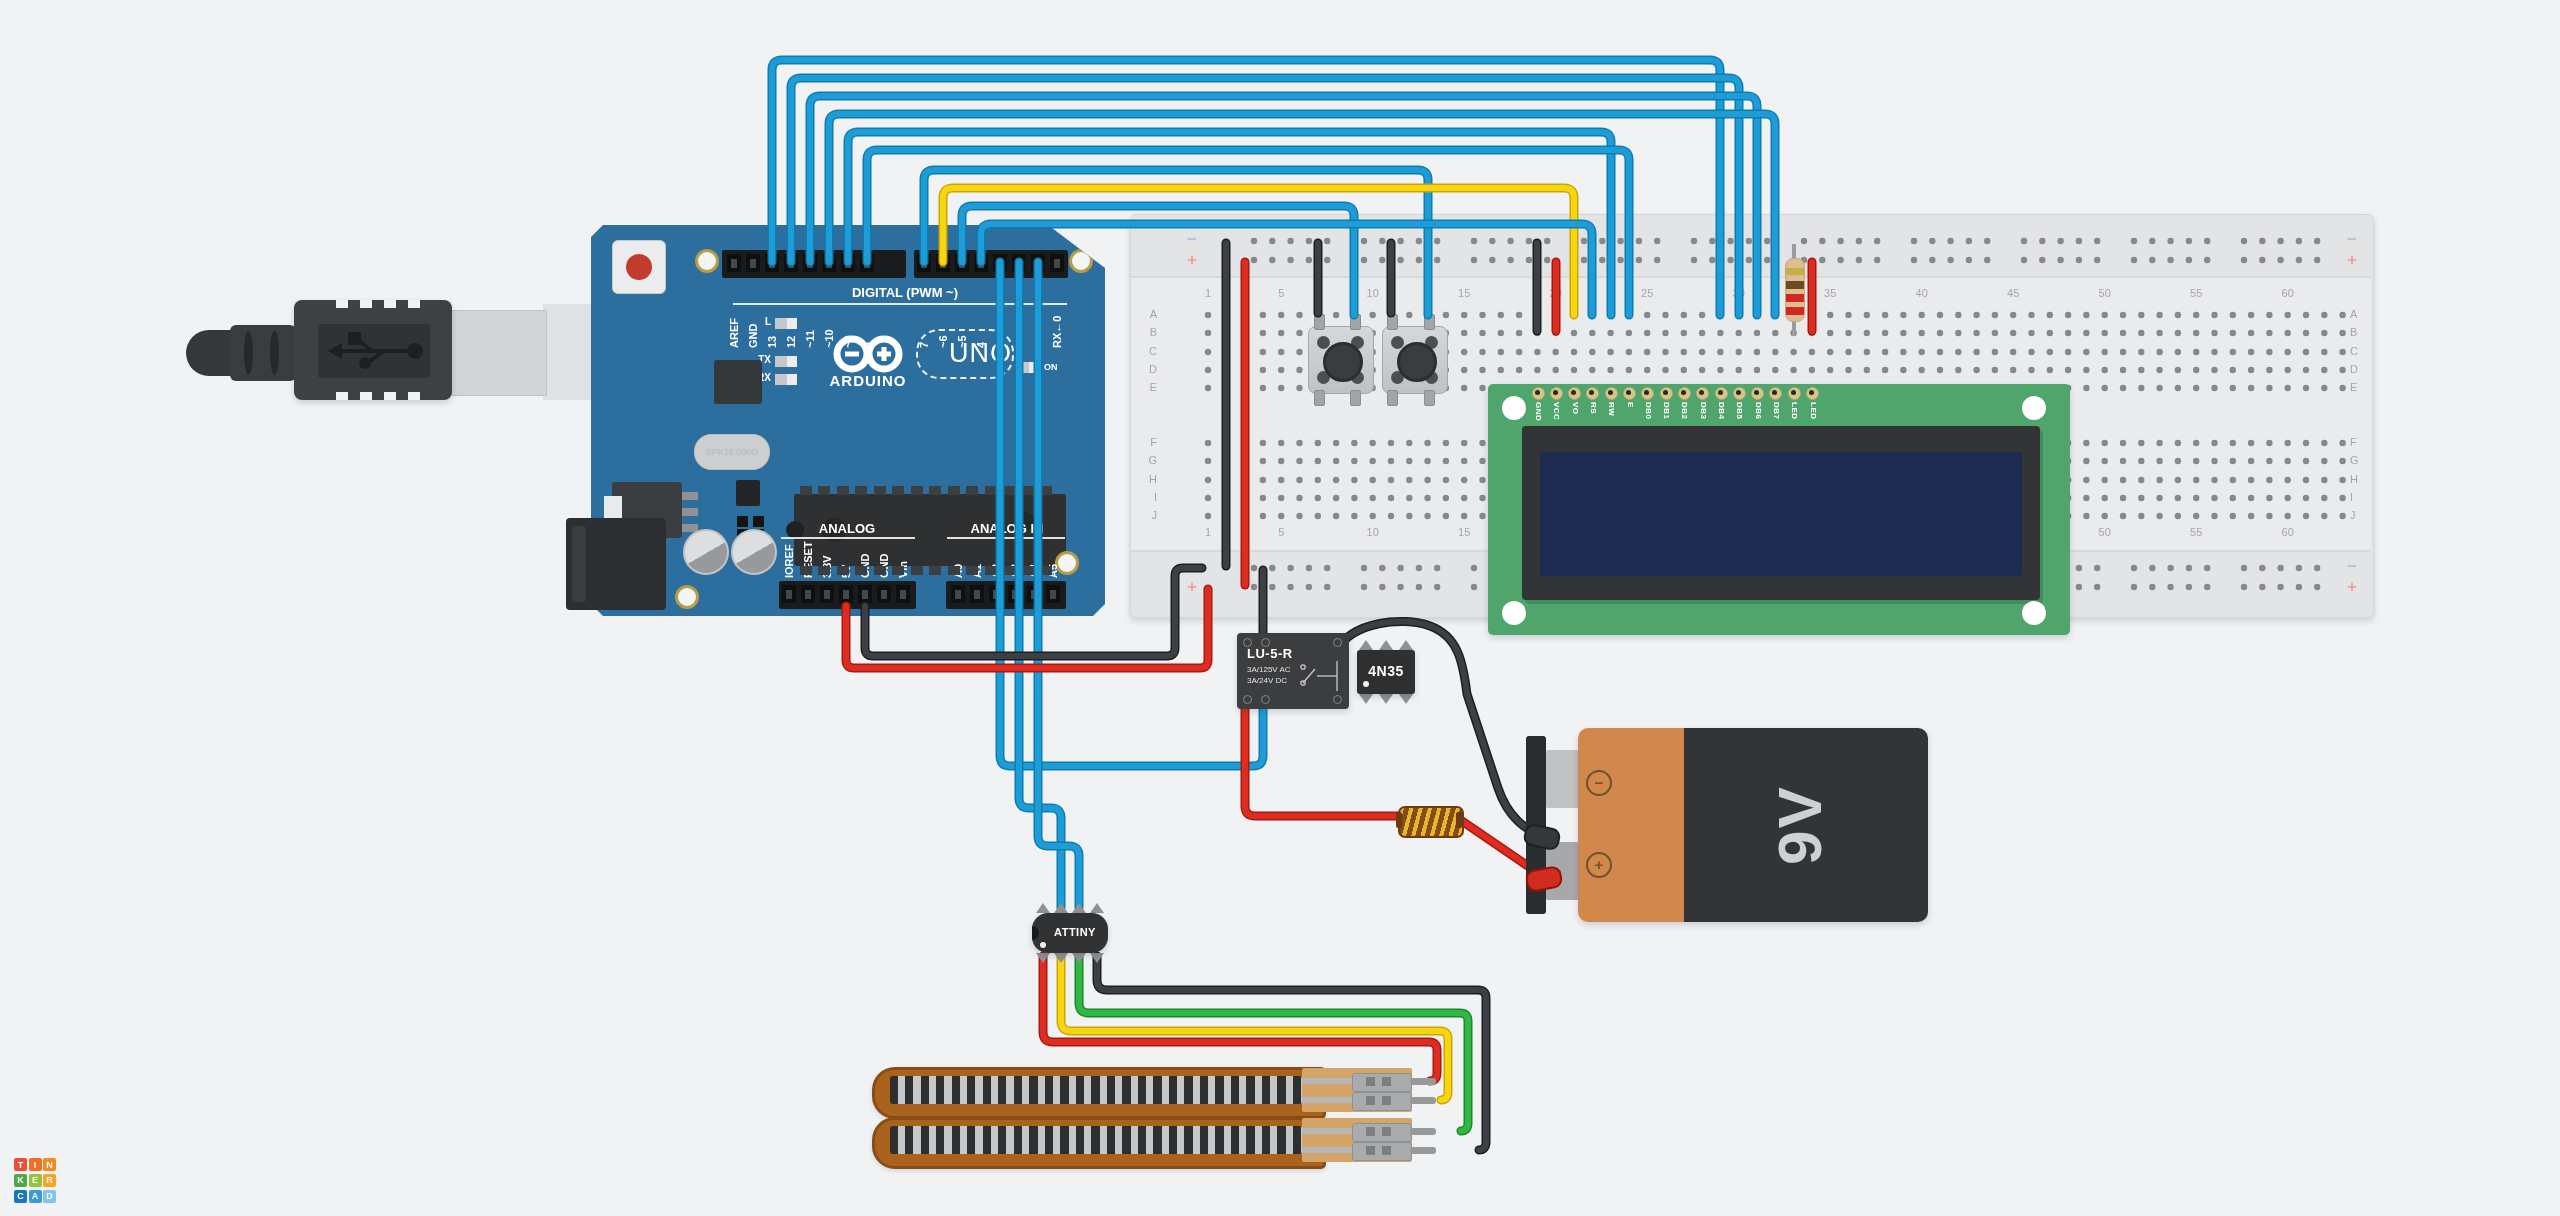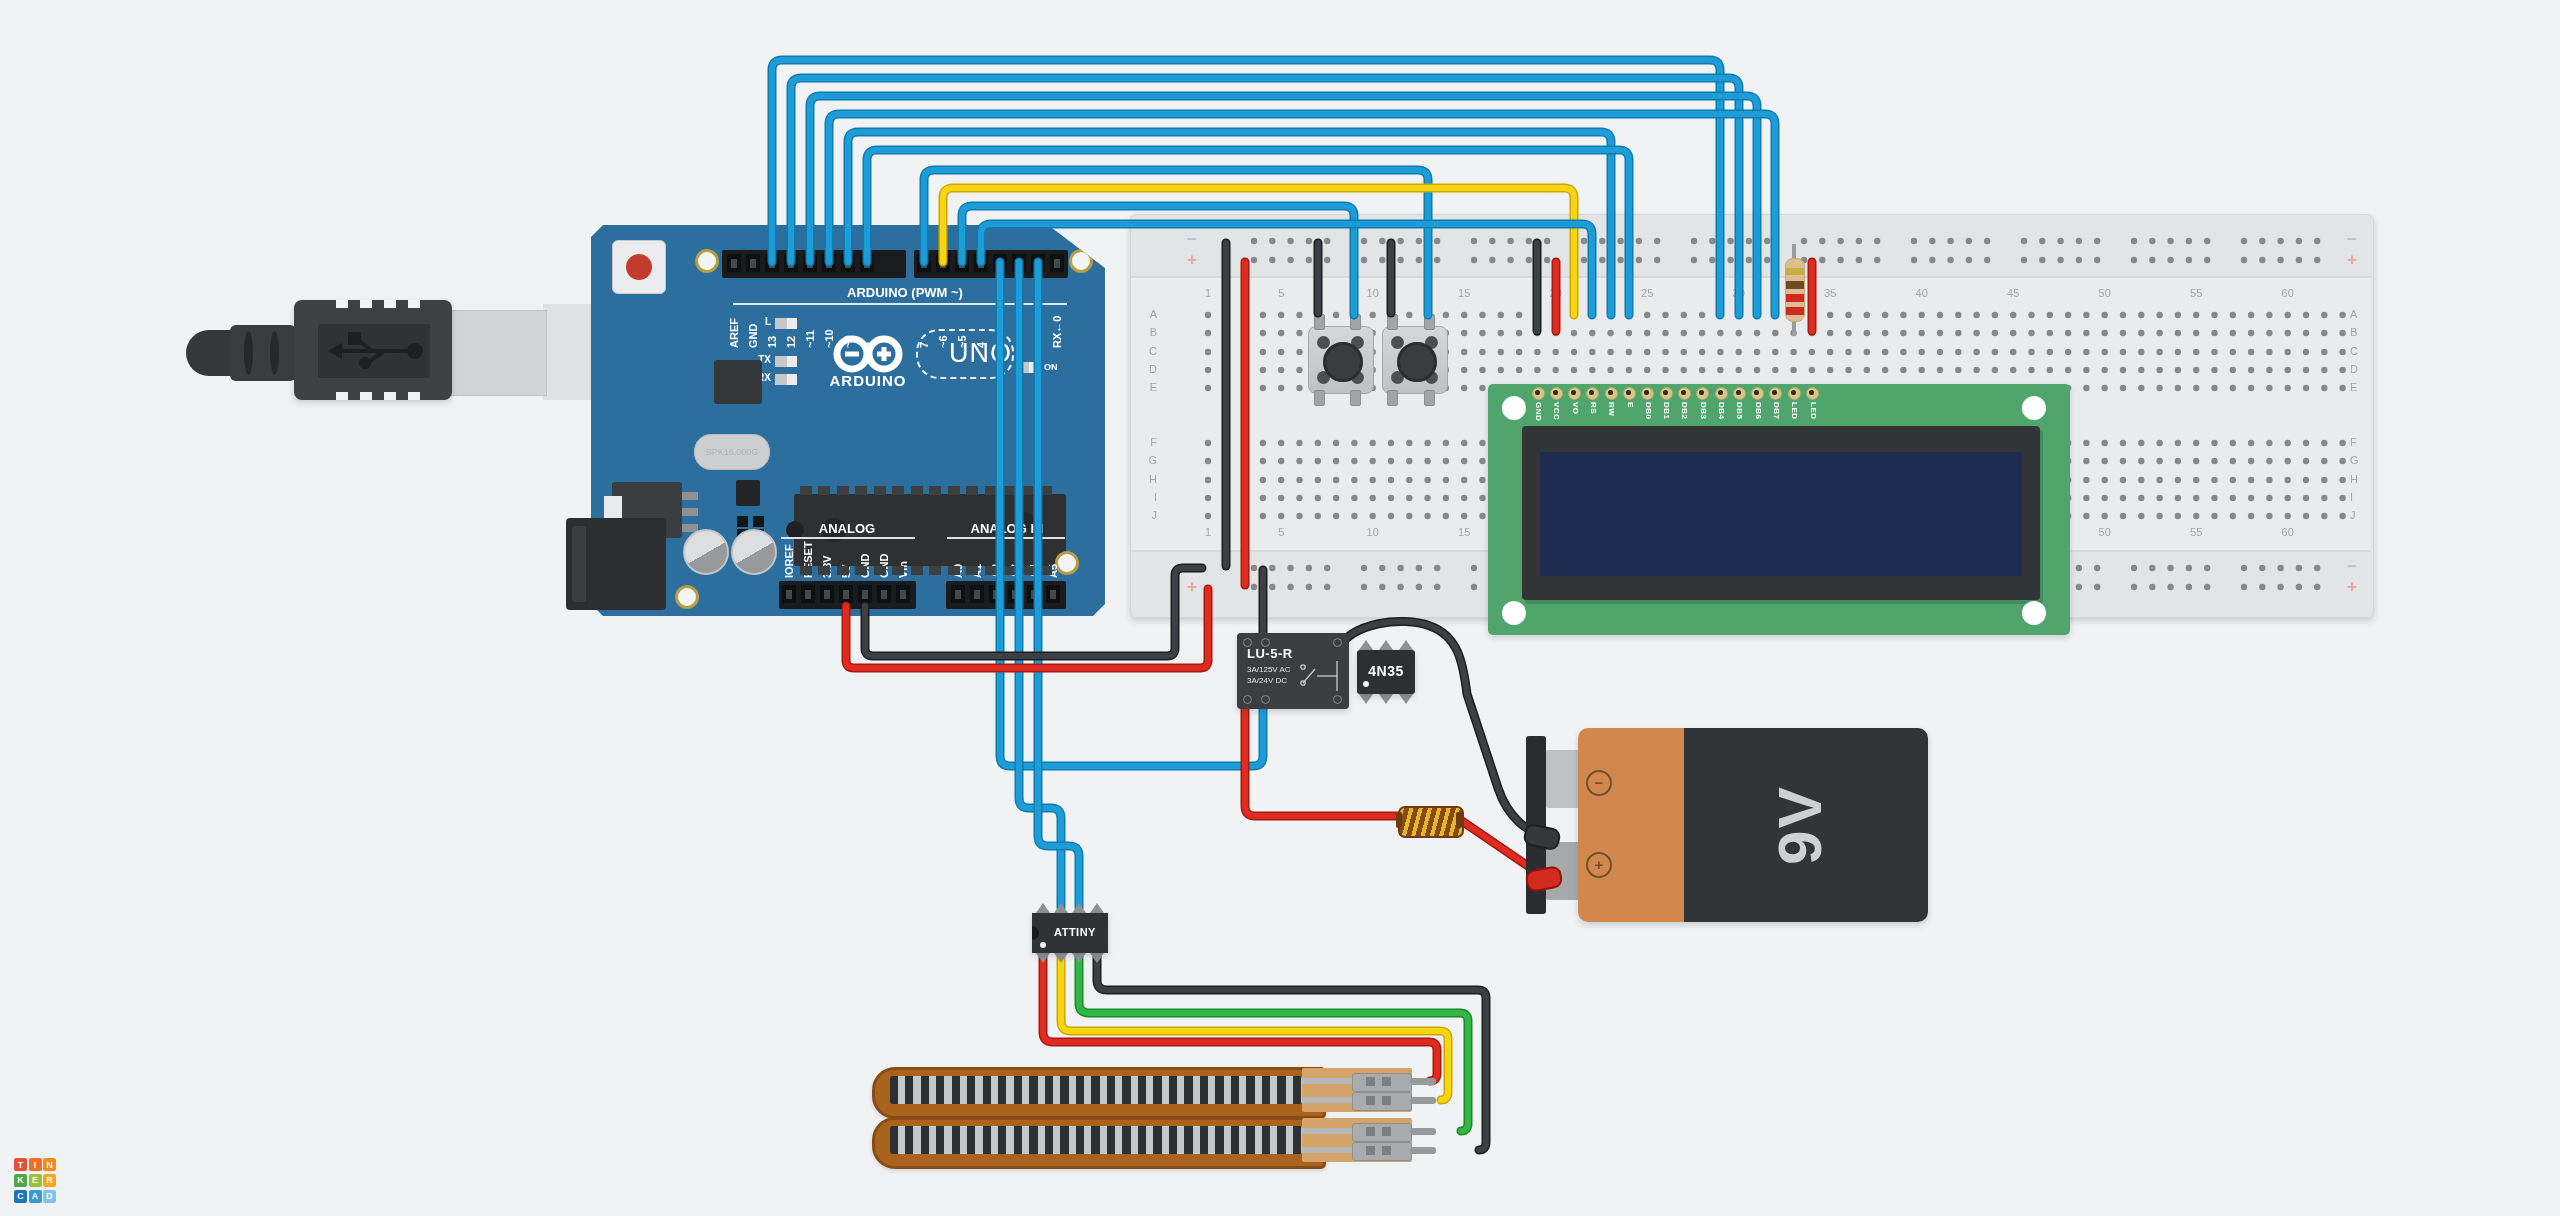--- a/index.html
+++ b/index.html
@@ -994,21 +994,21 @@
   <div class="abs shadow" style="left:591px;top:225px;width:514px;height:391px;background:#2c6e9e;
               clip-path:polygon(12px 0,457px 0,514px 43px,514px 379px,502px 391px,12px 391px,0 379px,0 12px);">
     <div class="abs" style="left:21px;top:15px;width:52px;height:52px;background:#ececee;border:1px solid #c8c9cb;border-radius:6px;">
       <div class="abs" style="left:13px;top:13px;width:26px;height:26px;border-radius:50%;background:#c23b2d;"></div>
     </div>
     <div class="abs" style="left:131px;top:25px;width:184px;height:28px;background:#191b1d;border-radius:2px;"></div>
     <div class="abs" style="left:323px;top:25px;width:154px;height:28px;background:#191b1d;border-radius:2px;"></div>
     <div class="abs" style="left:188px;top:356px;width:137px;height:28px;background:#191b1d;border-radius:2px;"></div>
     <div class="abs" style="left:355px;top:356px;width:120px;height:28px;background:#191b1d;border-radius:2px;"></div>
 
-    <div class="abs wht" style="left:164px;top:60px;width:300px;text-align:center;font-size:13px;">ARDUINO (PWM ~)</div>
+    <div class="abs wht" style="left:164px;top:60px;width:300px;text-align:center;font-size:13px;">DIGITAL (PWM ~)</div>
     <div class="abs" style="left:142px;top:78px;width:334px;height:2px;background:rgba(255,255,255,.85);"></div>
 
     <div class="abs wht" style="left:160px;top:91px;width:20px;text-align:right;font-size:10px;">L</div>
     <div class="ledchip" style="left:184px;top:93px;"></div>
     <div class="abs wht" style="left:153px;top:129px;width:27px;text-align:right;font-size:10px;">TX</div>
     <div class="ledchip" style="left:184px;top:131px;"></div>
     <div class="abs wht" style="left:153px;top:147px;width:27px;text-align:right;font-size:10px;">RX</div>
     <div class="ledchip" style="left:184px;top:149px;"></div>
     <div class="ledchip" style="left:425px;top:137px;width:24px;"></div>
     <div class="abs wht" style="left:453px;top:137px;font-size:9px;">ON</div>
@@ -1421,21 +1421,21 @@
   <div class="abs" style="left:1526px;top:868px;width:32px;height:18px;background:#d22b20;border:2px solid #911409;border-radius:9px;transform:rotate(-10deg);"></div>
 
   <div class="pintri-up" style="left:1036px;top:903px;"></div>
     <div class="pintri-up" style="left:1054px;top:903px;"></div>
   <div class="pintri-up" style="left:1072px;top:903px;"></div>
     <div class="pintri-up" style="left:1090px;top:903px;"></div>
   <div class="pintri-dn" style="left:1036px;top:953px;"></div>
     <div class="pintri-dn" style="left:1054px;top:953px;"></div>
   <div class="pintri-dn" style="left:1072px;top:953px;"></div>
     <div class="pintri-dn" style="left:1090px;top:953px;"></div>
-  <div class="abs shadow" style="left:1032px;top:913px;width:76px;height:40px;background:#303234;border-radius:0;overflow:hidden;">
+  <div class="abs shadow" style="left:1032px;top:913px;width:76px;height:40px;background:#303234;border-radius:16px;overflow:hidden;">
     <div class="abs" style="left:-7px;top:13px;width:14px;height:14px;border-radius:50%;background:#17191b;"></div>
     <div class="abs wht" style="left:10px;top:13px;width:66px;text-align:center;font-size:11px;letter-spacing:.5px;">ATTINY</div>
     <div class="abs" style="left:8px;top:29px;width:6px;height:6px;border-radius:50%;background:#f0f0f2;"></div>
   </div>
 
   <div id="flex-gen">
       <div style="position: absolute; left: 872px; top: 1067px; width: 448px; height: 46px; background: rgb(170, 99, 29); border: 3px solid rgb(138, 76, 21); border-radius: 23px 5px 5px 23px; box-shadow: rgba(40, 45, 60, 0.15) 0px 2px 4px;"></div>
       <div style="position: absolute; left: 1302px; top: 1068px; width: 110px; height: 44px; background: rgb(213, 164, 105); border-radius: 2px;"></div>
       <div style="position: absolute; left: 890px; top: 1076px; width: 412px; height: 28px; background: repeating-linear-gradient(90deg, rgb(45, 47, 49) 0px, rgb(45, 47, 49) 8px, rgba(0, 0, 0, 0) 8px, rgba(0, 0, 0, 0) 15.5px) rgb(198, 199, 201); border-radius: 3px;"></div>
       <div style="position: absolute; left: 1302px; top: 1078px; width: 54px; height: 6px; background: rgb(181, 183, 185);"></div>

